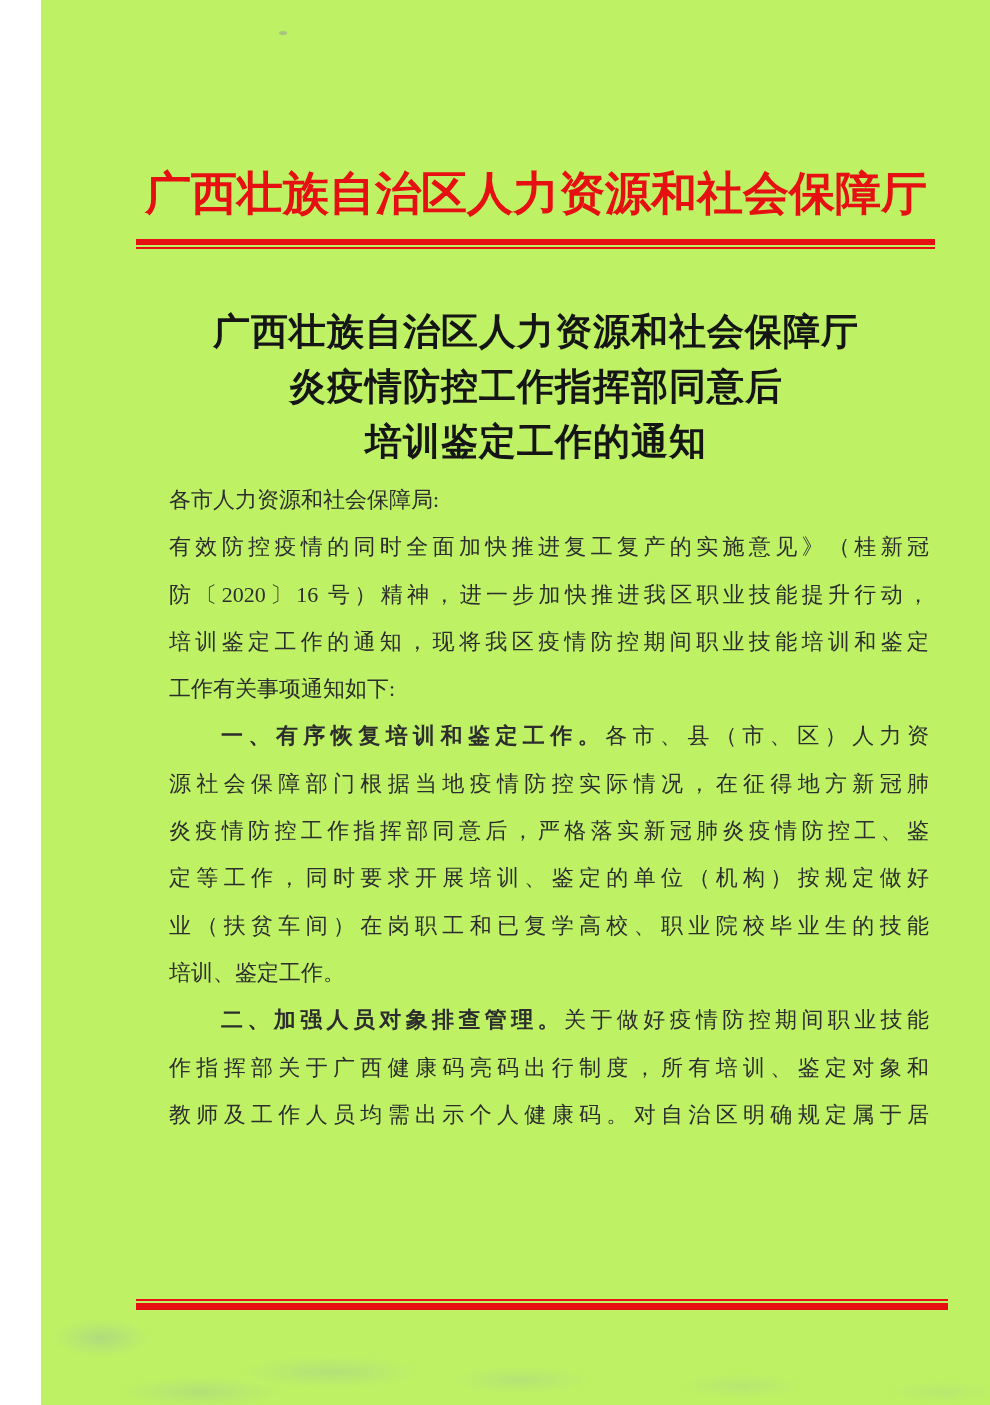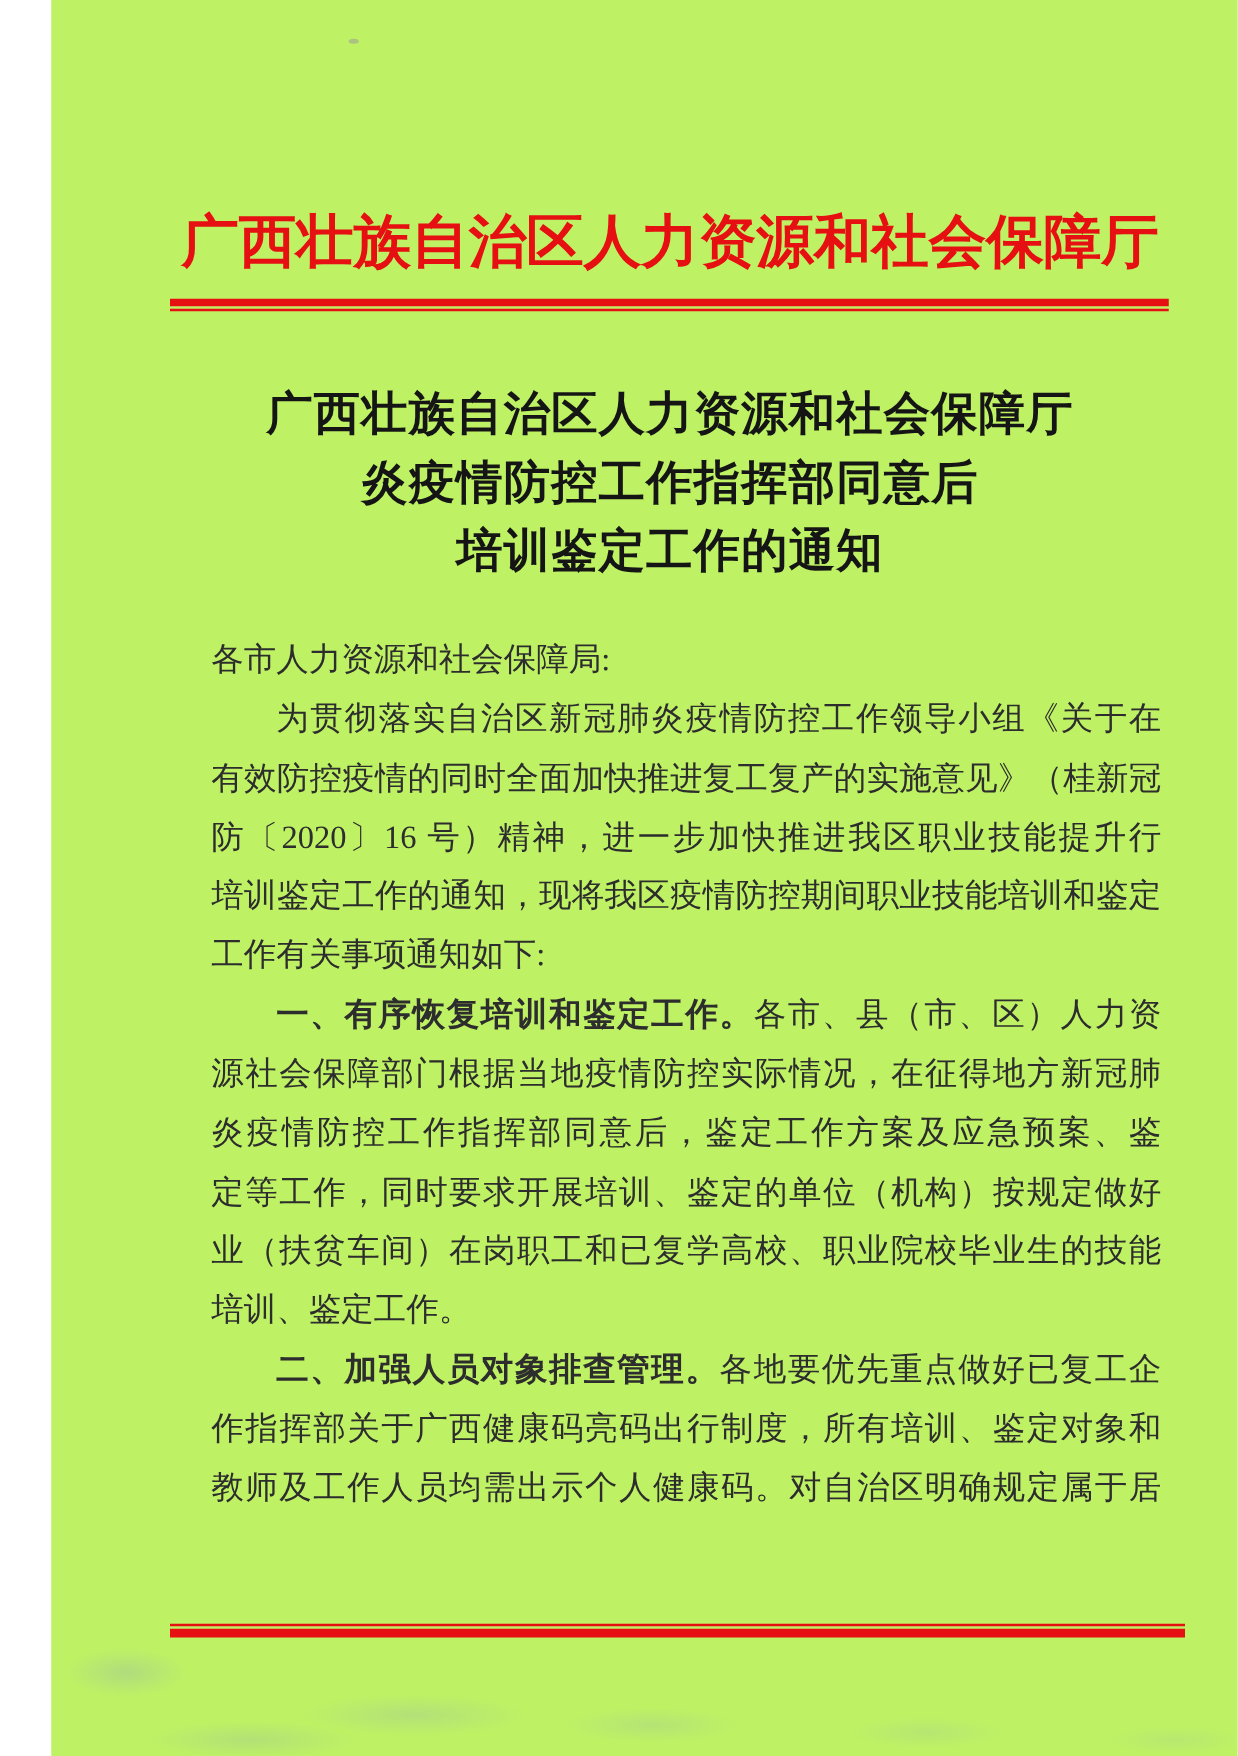--- a/index.html
+++ b/index.html
@@ -41,22 +41,22 @@
     top:304px;left:0;width:100%;
     text-align:center;
     font-size:37px;
     line-height:55px;
     font-weight:bold;
     color:var(--title-ink);
     letter-spacing:1px;
   }
   .doc-body{
     position:absolute;
-    top:504px;left:128px;width:760px;
-    font-size:26px;
+    top:476px;left:128px;width:760px;
+    font-size:22px;
     line-height:47.3px;
     color:var(--body-ink);
   }
   .line{
     white-space:nowrap;
     text-align:left;
   }
   .line.just{
     white-space:normal;
     text-align:justify;
@@ -104,44 +104,43 @@
 
   <div class="doc-title">
     <div>广西壮族自治区人力资源和社会保障厅</div>
     <div>炎疫情防控工作指挥部同意后</div>
     <div>培训鉴定工作的通知</div>
   </div>
 
   <div class="doc-body" id="body-lines">
   <div class="line left"><span class="lead"></span><span class="rest">各市人力资源和社会保障局:</span></div>
 
-  <div class="line indent just"><span class="lead"></span><span class="rest">为贯彻落实自治区新冠肺炎疫情防控工作领导小组《关于在</span></div>
 
   <div class="line just"><span class="lead"></span><span class="rest">有效防控疫情的同时全面加快推进复工复产的实施意见》（桂新冠</span></div>
 
   <div class="line just"><span class="lead"></span><span class="rest">防〔2020〕16 号）精神，进一步加快推进我区职业技能提升行动，</span></div>
 
   <div class="line just"><span class="lead"></span><span class="rest">培训鉴定工作的通知，现将我区疫情防控期间职业技能培训和鉴定</span></div>
 
   <div class="line left"><span class="lead"></span><span class="rest">工作有关事项通知如下:</span></div>
 
   <div class="line indent just"><span class="lead">一、有序恢复培训和鉴定工作。</span><span class="rest">各市、县（市、区）人力资</span></div>
 
   <div class="line just"><span class="lead"></span><span class="rest">源社会保障部门根据当地疫情防控实际情况，在征得地方新冠肺</span></div>
 
-  <div class="line just"><span class="lead"></span><span class="rest">炎疫情防控工作指挥部同意后，鉴定工作方案及应急预案、鉴</span></div>
+  <div class="line just"><span class="lead"></span><span class="rest">炎疫情防控工作指挥部同意后，严格落实新冠肺炎疫情防控工、鉴</span></div>
 
   <div class="line just"><span class="lead"></span><span class="rest">定等工作，同时要求开展培训、鉴定的单位（机构）按规定做好</span></div>
 
 
   <div class="line just"><span class="lead"></span><span class="rest">业（扶贫车间）在岗职工和已复学高校、职业院校毕业生的技能</span></div>
 
   <div class="line left"><span class="lead"></span><span class="rest">培训、鉴定工作。</span></div>
 
-  <div class="line indent just"><span class="lead">二、加强人员对象排查管理。</span><span class="rest">各地要优先重点做好已复工企</span></div>
+  <div class="line indent just"><span class="lead">二、加强人员对象排查管理。</span><span class="rest">关于做好疫情防控期间职业技能</span></div>
 
   <div class="line just"><span class="lead"></span><span class="rest">作指挥部关于广西健康码亮码出行制度，所有培训、鉴定对象和</span></div>
 
   <div class="line just"><span class="lead"></span><span class="rest">教师及工作人员均需出示个人健康码。对自治区明确规定属于居</span></div>
 </div>
 
   <div class="rule rule-bottom">
     <div class="bar thin"></div>
     <div class="bar gap"></div>
     <div class="bar thick2"></div>

